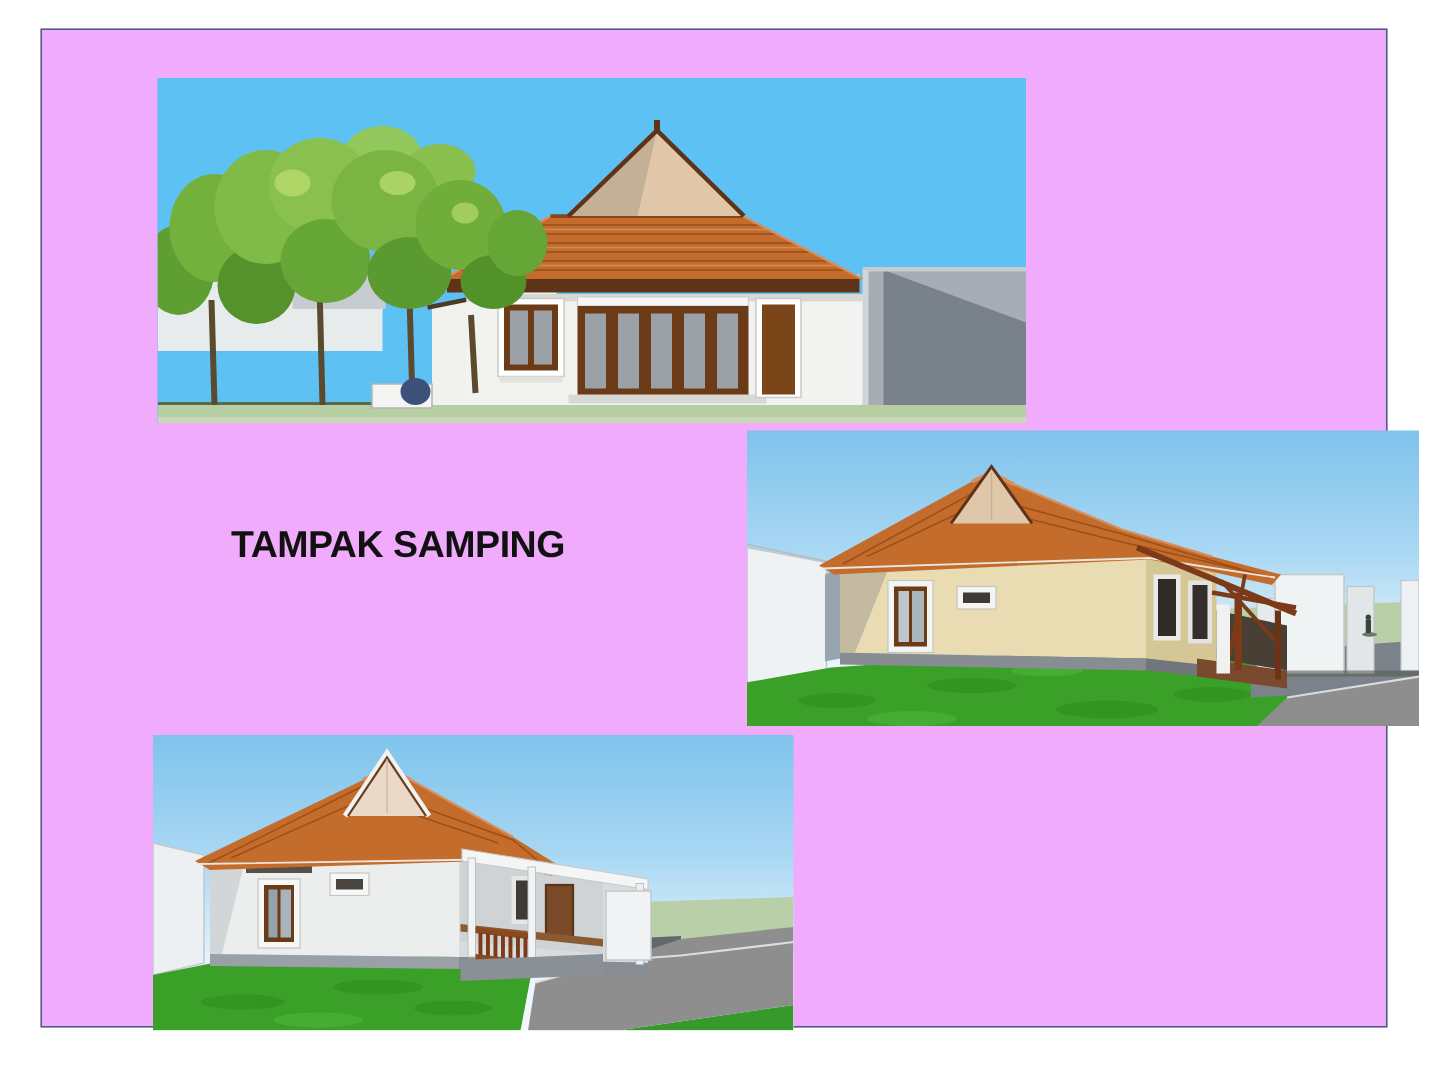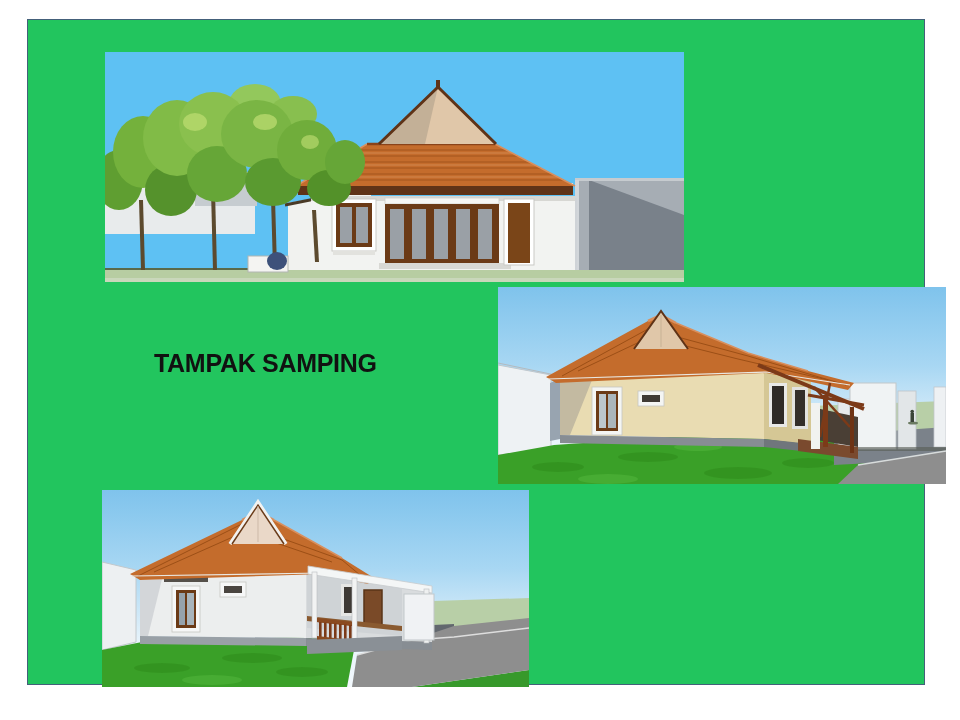--- a/index.html
+++ b/index.html
@@ -1,19 +1,19 @@
 <!DOCTYPE html>
 <html><head>
 <meta charset="utf-8">
 <style>
   html,body{margin:0;padding:0;background:#ffffff;}
   body{width:960px;height:720px;position:relative;overflow:hidden;
        font-family:"Liberation Sans",sans-serif;}
   .slide{position:absolute;left:27px;top:19px;width:896px;height:664px;
-         border:1.5px solid #44607a;background:#22c55e;}
+         border:1.5px solid #44607a;background:#f0abfc;}
   .fig{position:absolute;overflow:hidden;}
   .fig svg{display:block;}
   #fig-elevation{left:37px;top:16px;width:579px;height:230px;background:#5ec1f3;}
   #fig-persp-right{left:430px;top:251px;width:448px;height:197px;
       background:linear-gradient(to bottom,#7fc3ec 0%,#a8d7f3 40%,#e9f4fb 78%,#f3f9fd 100%);}
   #fig-persp-left{left:34px;top:454px;width:427px;height:197px;
       background:linear-gradient(to bottom,#7fc3ec 0%,#a8d7f3 40%,#e9f4fb 78%,#f3f9fd 100%);}
   .title{position:absolute;left:126px;top:329px;width:280px;
          font-size:25px;font-weight:700;letter-spacing:-0.3px;color:#111111;
          white-space:nowrap;}

